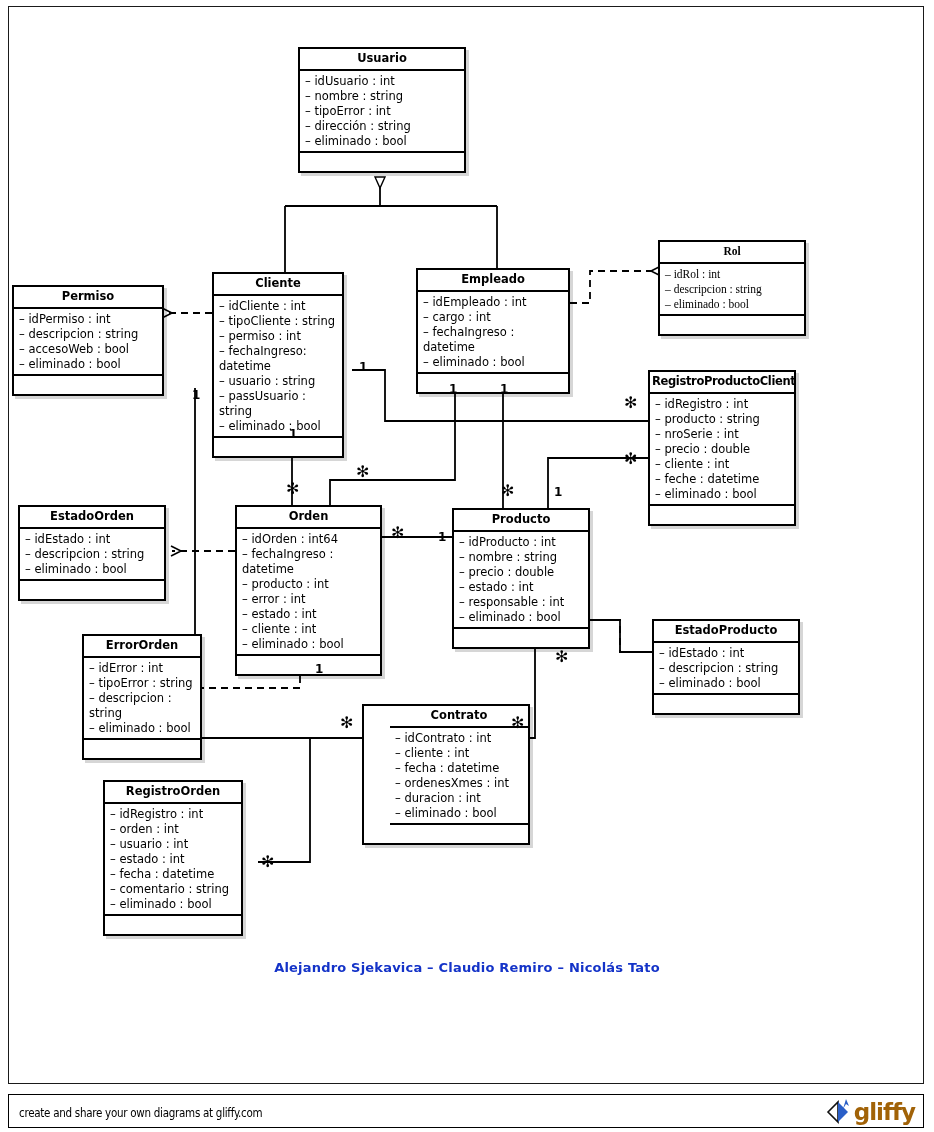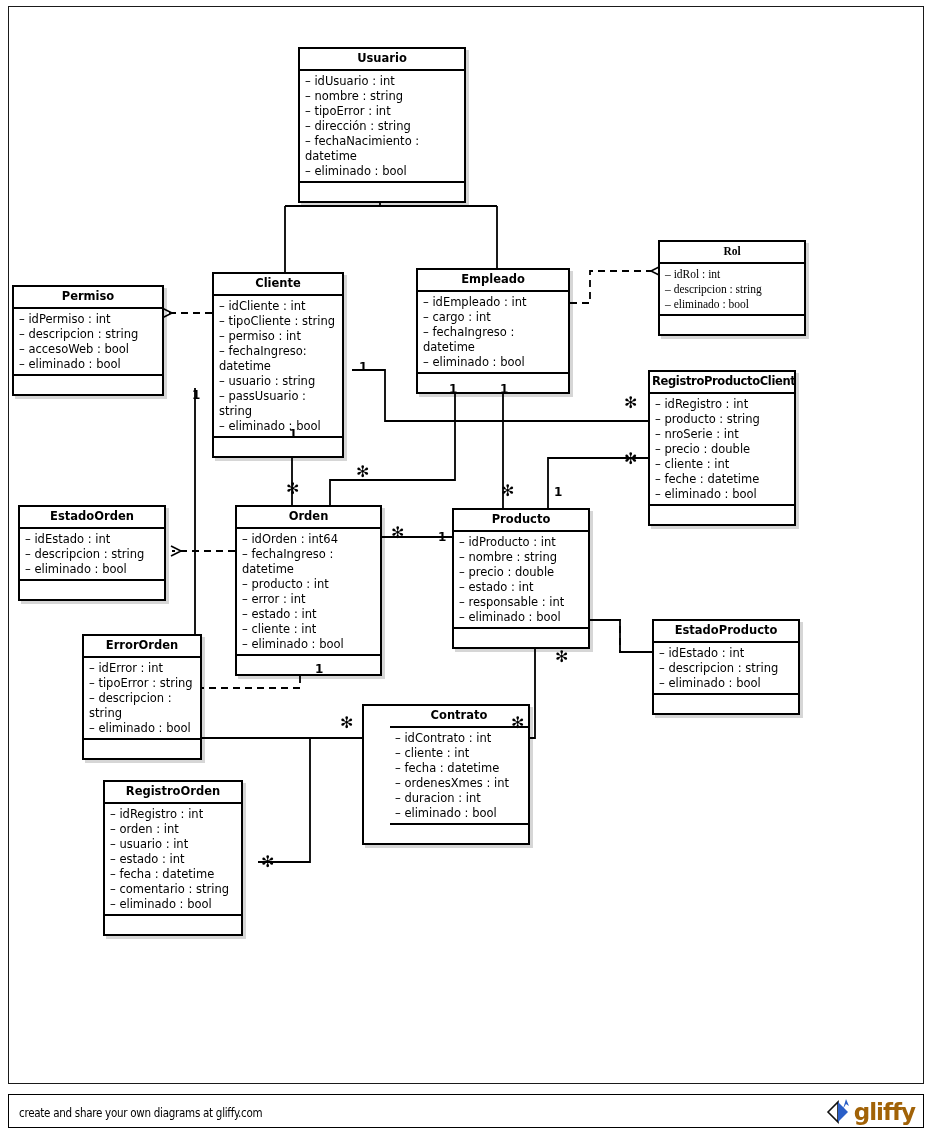--- a/index.html
+++ b/index.html
@@ -195,21 +195,20 @@
     </g>
   </svg>
 
   <div class="uml" style="left:298px; top:47px; width:168px;">
     <div class="title">Usuario</div>
     <div class="attrs">
       <div>– idUsuario : int</div>
       <div>– nombre : string</div>
       <div>– tipoError : int</div>
       <div>– dirección : string</div>
-      <div>– fechaNacimiento : datetime</div>
       <div>– eliminado : bool</div>
     </div>
     <div class="ops"></div>
   </div>
 
   <div class="uml" style="left:12px; top:285px; width:152px;">
     <div class="title">Permiso</div>
     <div class="attrs">
       <div>– idPermiso : int</div>
       <div>– descripcion : string</div>
@@ -369,20 +368,21 @@
   <div class="mult" style="left:554px; top:486px;">1</div>
   <div class="mult star" style="left:555px; top:650px;">✻</div>
 
   <div class="mult star" style="left:624px; top:396px;">✻</div>
   <div class="mult star" style="left:624px; top:452px;">✻</div>
 
   <div class="mult star" style="left:340px; top:716px;">✻</div>
   <div class="mult star" style="left:511px; top:716px;">✻</div>
   <div class="mult star" style="left:261px; top:855px;">✻</div>
 
+  <div id="credits">Alejandro Sjekavica – Claudio Remiro – Nicolás Tato</div>
 
   <div id="footer">
     <div id="footer-text">create and share your own diagrams at gliffy.com</div>
     <div id="footer-logo">
       <svg width="30" height="30" viewBox="0 0 30 30">
         <path d="M4,15 L14,5 L14,25 Z" fill="#ffffff" stroke="#111111" stroke-width="1.6"></path>
         <path d="M14,25 L14,5 L24,15 Z" fill="#2a5fc8"></path>
         <path d="M19,12 L22,2 L25,9 L22,7 Z" fill="#2a5fc8"></path>
       </svg>
       <span class="word">gliffy</span>

